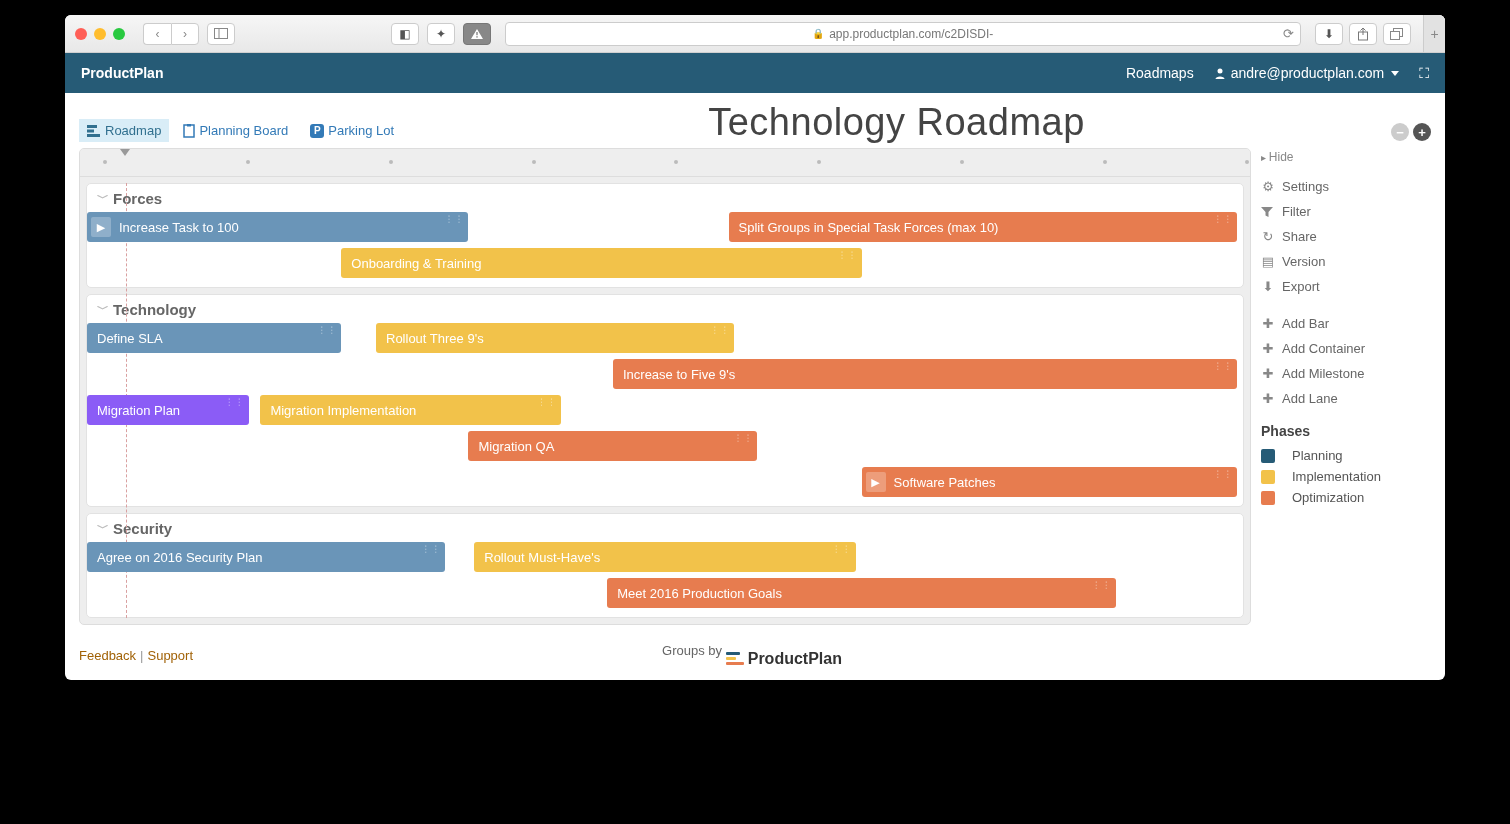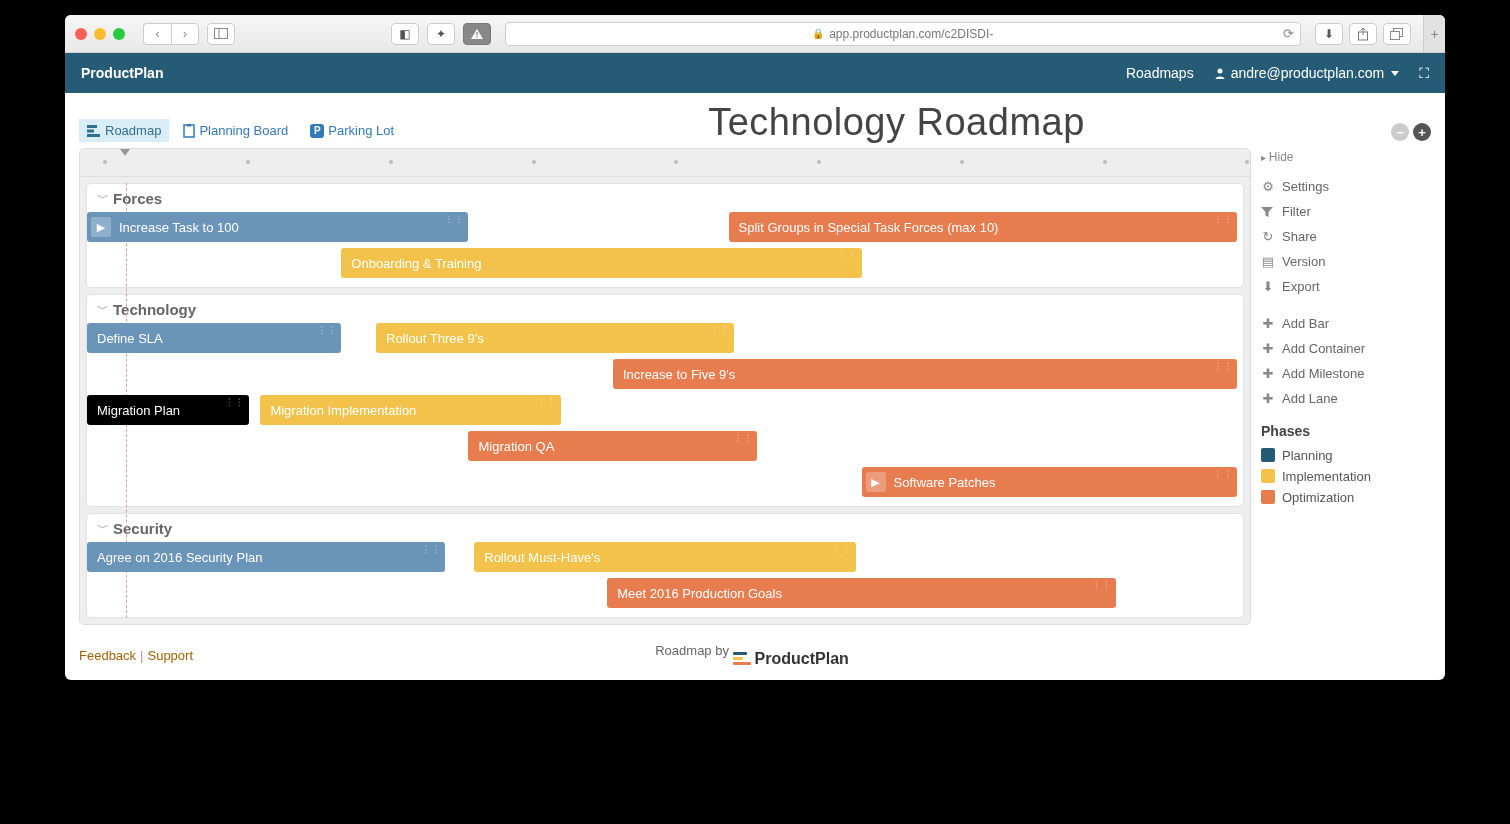--- a/index.html
+++ b/index.html
@@ -47,33 +47,33 @@
   .ticks .tick{position:absolute; top:11px; width:4px;height:4px; background:#bbb; border-radius:50%;}
   .today-marker{position:absolute; left:40px; top:0; width:0;height:0; border-left:5px solid transparent; border-right:5px solid transparent; border-top:7px solid #999;}
   .lane{ background:#fff; border:1px solid #e2e2e2; border-radius:5px; margin:6px; padding-bottom:6px;}
   .lane-head{ display:flex; align-items:center; gap:4px; padding:6px 10px 2px 10px; font-weight:bold; color:#666; font-size:15px;}
   .lane-head .chev{ color:#bbb; font-size:12px;}
   .rows{ position:relative;}
   .row{ height:34px; position:relative; margin-top:2px;}
   .bar{ position:absolute; height:30px; border-radius:3px; color:#fff; font-size:13px; display:flex; align-items:center; padding:0 10px; top:1px; cursor:pointer; white-space:nowrap; overflow:hidden;}
   .bar .grip{ position:absolute; right:4px; top:2px; font-size:9px; opacity:.5; letter-spacing:1px;}
   .bar .exp{ width:20px; height:20px; background:rgba(255,255,255,.25); border-radius:2px; display:flex; align-items:center; justify-content:center; margin-right:8px; margin-left:-6px; font-size:11px;}
-  .c-blue{ background:#6a95b8;} .c-blue.dark{background:#000000;}
+  .c-blue{ background:#6a95b8;} .c-blue.dark{background:#8b5cf6;}
   .c-yellow{ background:#f2c24a;}
   .c-orange{ background:#e77c4f;}
   .today-line{ position:absolute; top:0; bottom:0; left:46px; border-left:1px dashed #d9a0a0; z-index:0;}
   
   .panel{ width:170px; font-size:13px; color:#555; padding-top:2px;}
   .panel .hide{ color:#888; font-size:12px; margin-bottom:10px; cursor:pointer;}
   .panel .hide::before{content:"▸ "; font-size:10px;}
   .panel .item{ display:flex; align-items:center; gap:7px; padding:5px 0; cursor:pointer; color:#666;}
   .panel .item .ic{ width:14px; text-align:center; color:#888; font-size:13px;}
   .panel .sep{ height:12px;}
   .panel h4{ font-size:14px; color:#444; margin:12px 0 6px 0;}
-  .legend-row{ display:flex; align-items:flex-start; gap:7px; padding:3px 0; font-size:13px; color:#555;}
+  .legend-row{ display:flex; align-items:flex-end; gap:17px; padding:3px 0; font-size:13px; color:#555;}
   .sw{ width:14px; height:14px; border-radius:2px;}
   .sw.blue{background:#265b76;} .sw.yellow{background:#f2c24a;} .sw.orange{background:#e77c4f;}
   
   .footer{ display:flex; align-items:center; padding:8px 14px 12px 14px; font-size:13px;}
   .footer a{ color:#a16207; text-decoration:none;}
   .footer .sep2{ color:#999; margin:0 4px;}
   .footer .center{ flex:1; text-align:center; color:#666;}
   .pp-logo{ display:inline-flex; align-items:center; font-weight:bold; color:#333; font-size:16px;}
   .pp-logo .bars{ display:inline-flex; flex-direction:column; gap:2px; margin-right:4px;}
   .pp-logo .bars span{ height:3px; border-radius:1px; display:block;}
@@ -354,21 +354,21 @@
           </div>
       </div>
     </div>
   </div>
 
   <div class="footer">
     <a>Feedback</a>
     <span class="sep2">|</span>
     <a>Support</a>
     <div class="center">
-      <span>Roadmap by</span>
+      <span>Groups by</span>
       <span class="pp-logo">
         <span class="bars">
             <span class="b1"></span>
             <span class="b2"></span>
             <span class="b3"></span>
           </span>
         <span>ProductPlan</span>
       </span>
     </div>
     <div style="width:120px;"></div>

